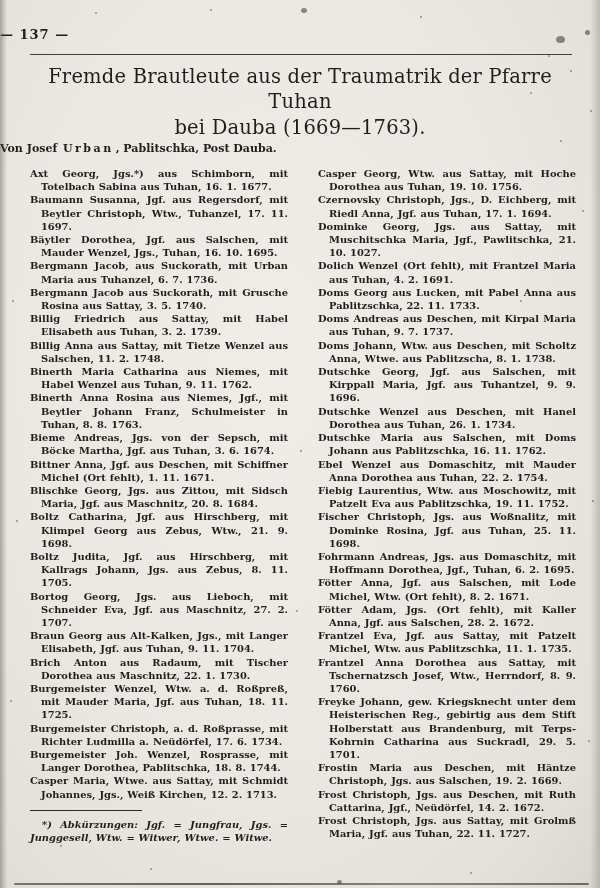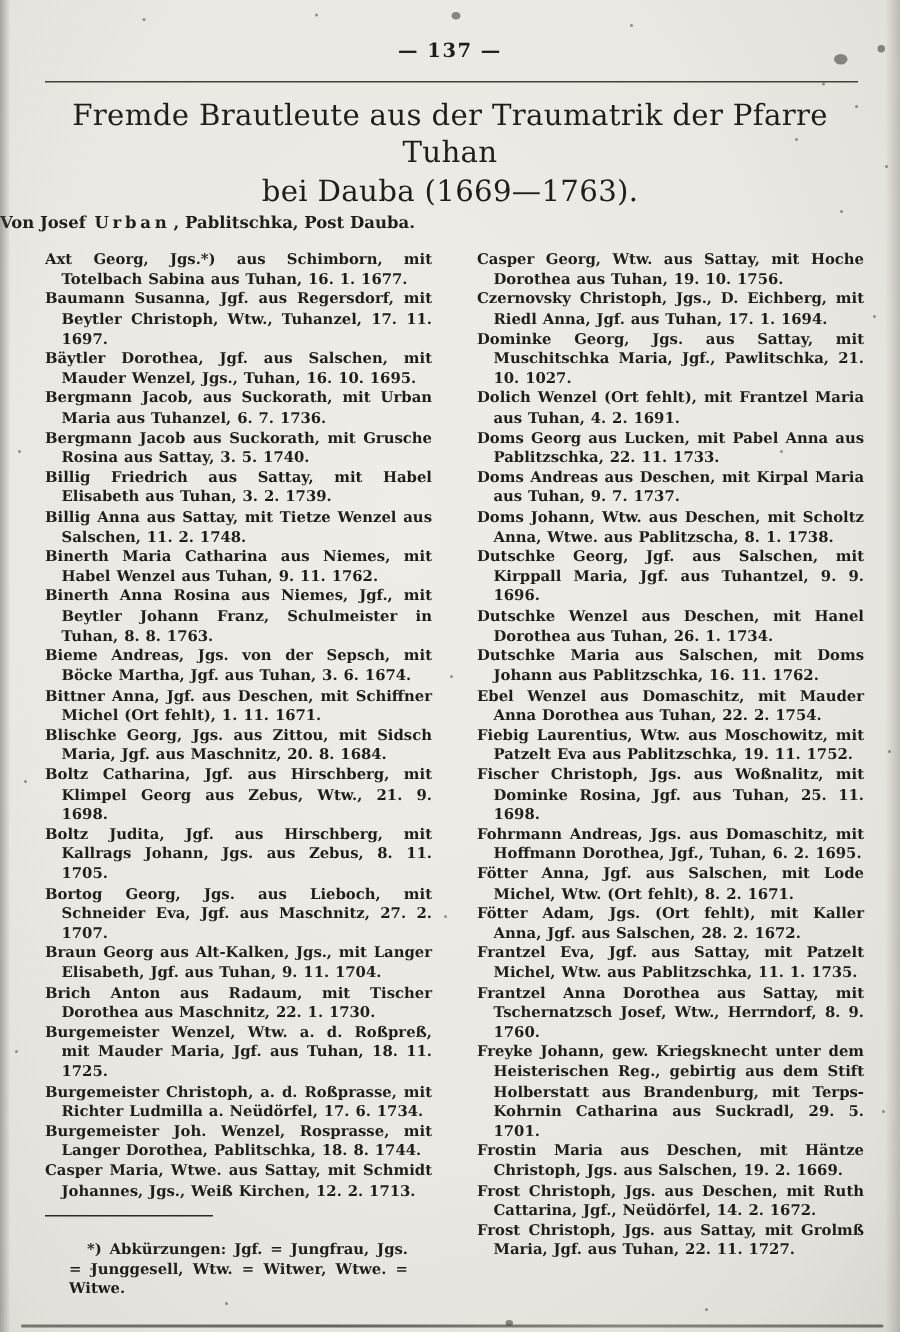--- a/index.html
+++ b/index.html
@@ -38,21 +38,21 @@
     position: absolute; width: 2px; height: 2px; border-radius: 50%;
     background: rgba(70,66,58,.55);
   }
   .smudge {
     position: absolute; border-radius: 50%;
     background: rgba(55,52,45,.55); filter: blur(.4px);
   }
   
   .page-number {
     margin-top: 27px;
-    text-align: center;
+    text-align: left;
     font-size: 13px; font-weight: bold;
     letter-spacing: 1px;
   }
   .title-rule {
     border: none; border-top: 1.5px solid #44413b;
     margin: 12px 28px 0 30px;
   }
   .title {
     margin: 9px 18px 0 18px;
     text-align: center;
@@ -83,26 +83,27 @@
     text-indent: -11px;
     word-spacing: .5px;
   }
   
   .footnote-rule {
     border: none; border-top: 1.3px solid #2c2a25;
     width: 112px;
     margin: 9px 0 7px 0;
   }
   .footnote {
-    margin: 16px;
+    margin: 0;
     font-size: 9.9px; font-weight: bold;
     line-height: 13.2px;
     text-align: justify;
     text-indent: 12px;
     word-spacing: .5px;
+    font-style: italic;
   }
 </style>
 </head>
 <body>
 
 <div class="page">
 
   <div class="page-number">— 137 —</div>
 
   <hr class="title-rule">

